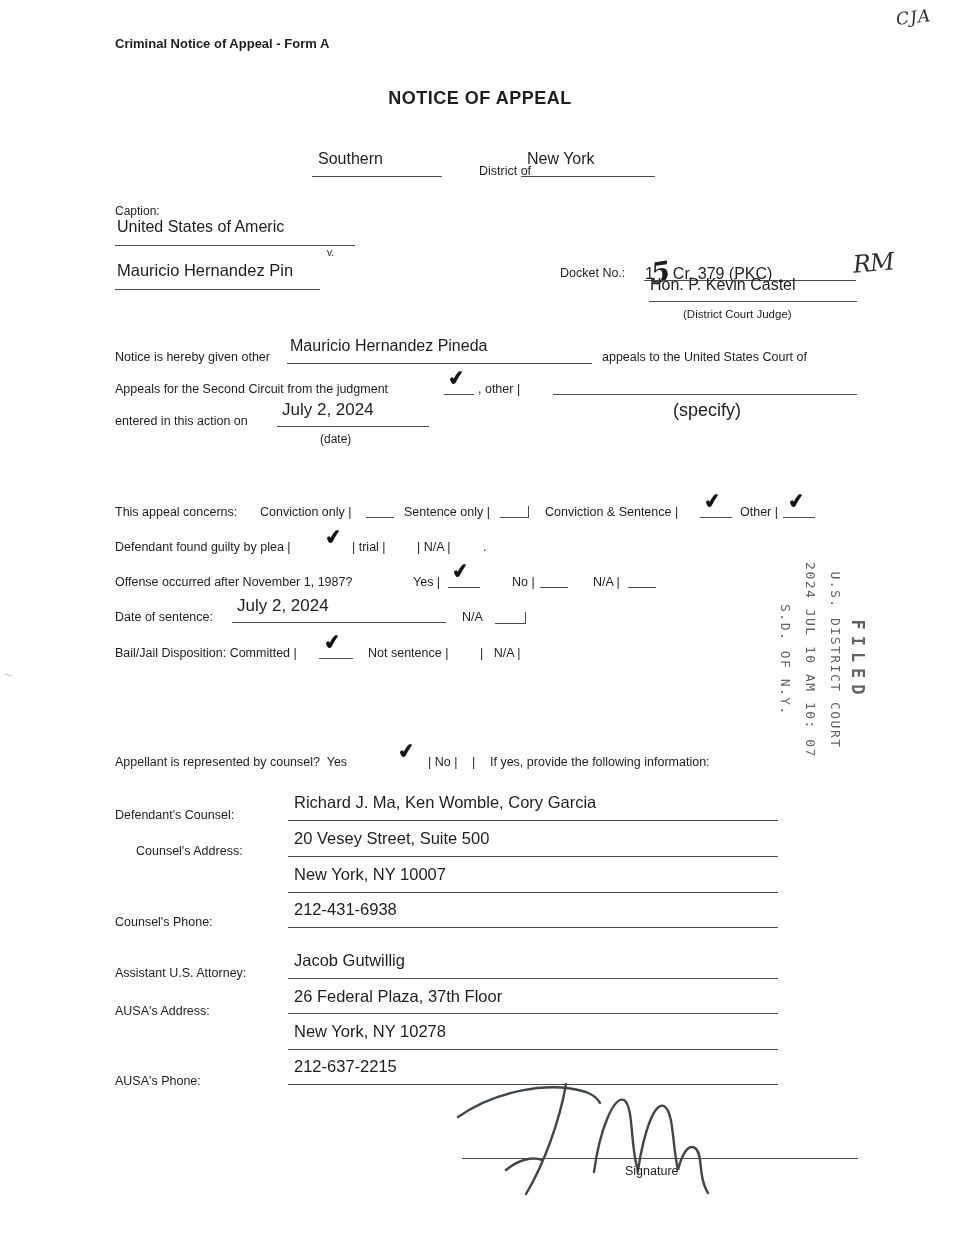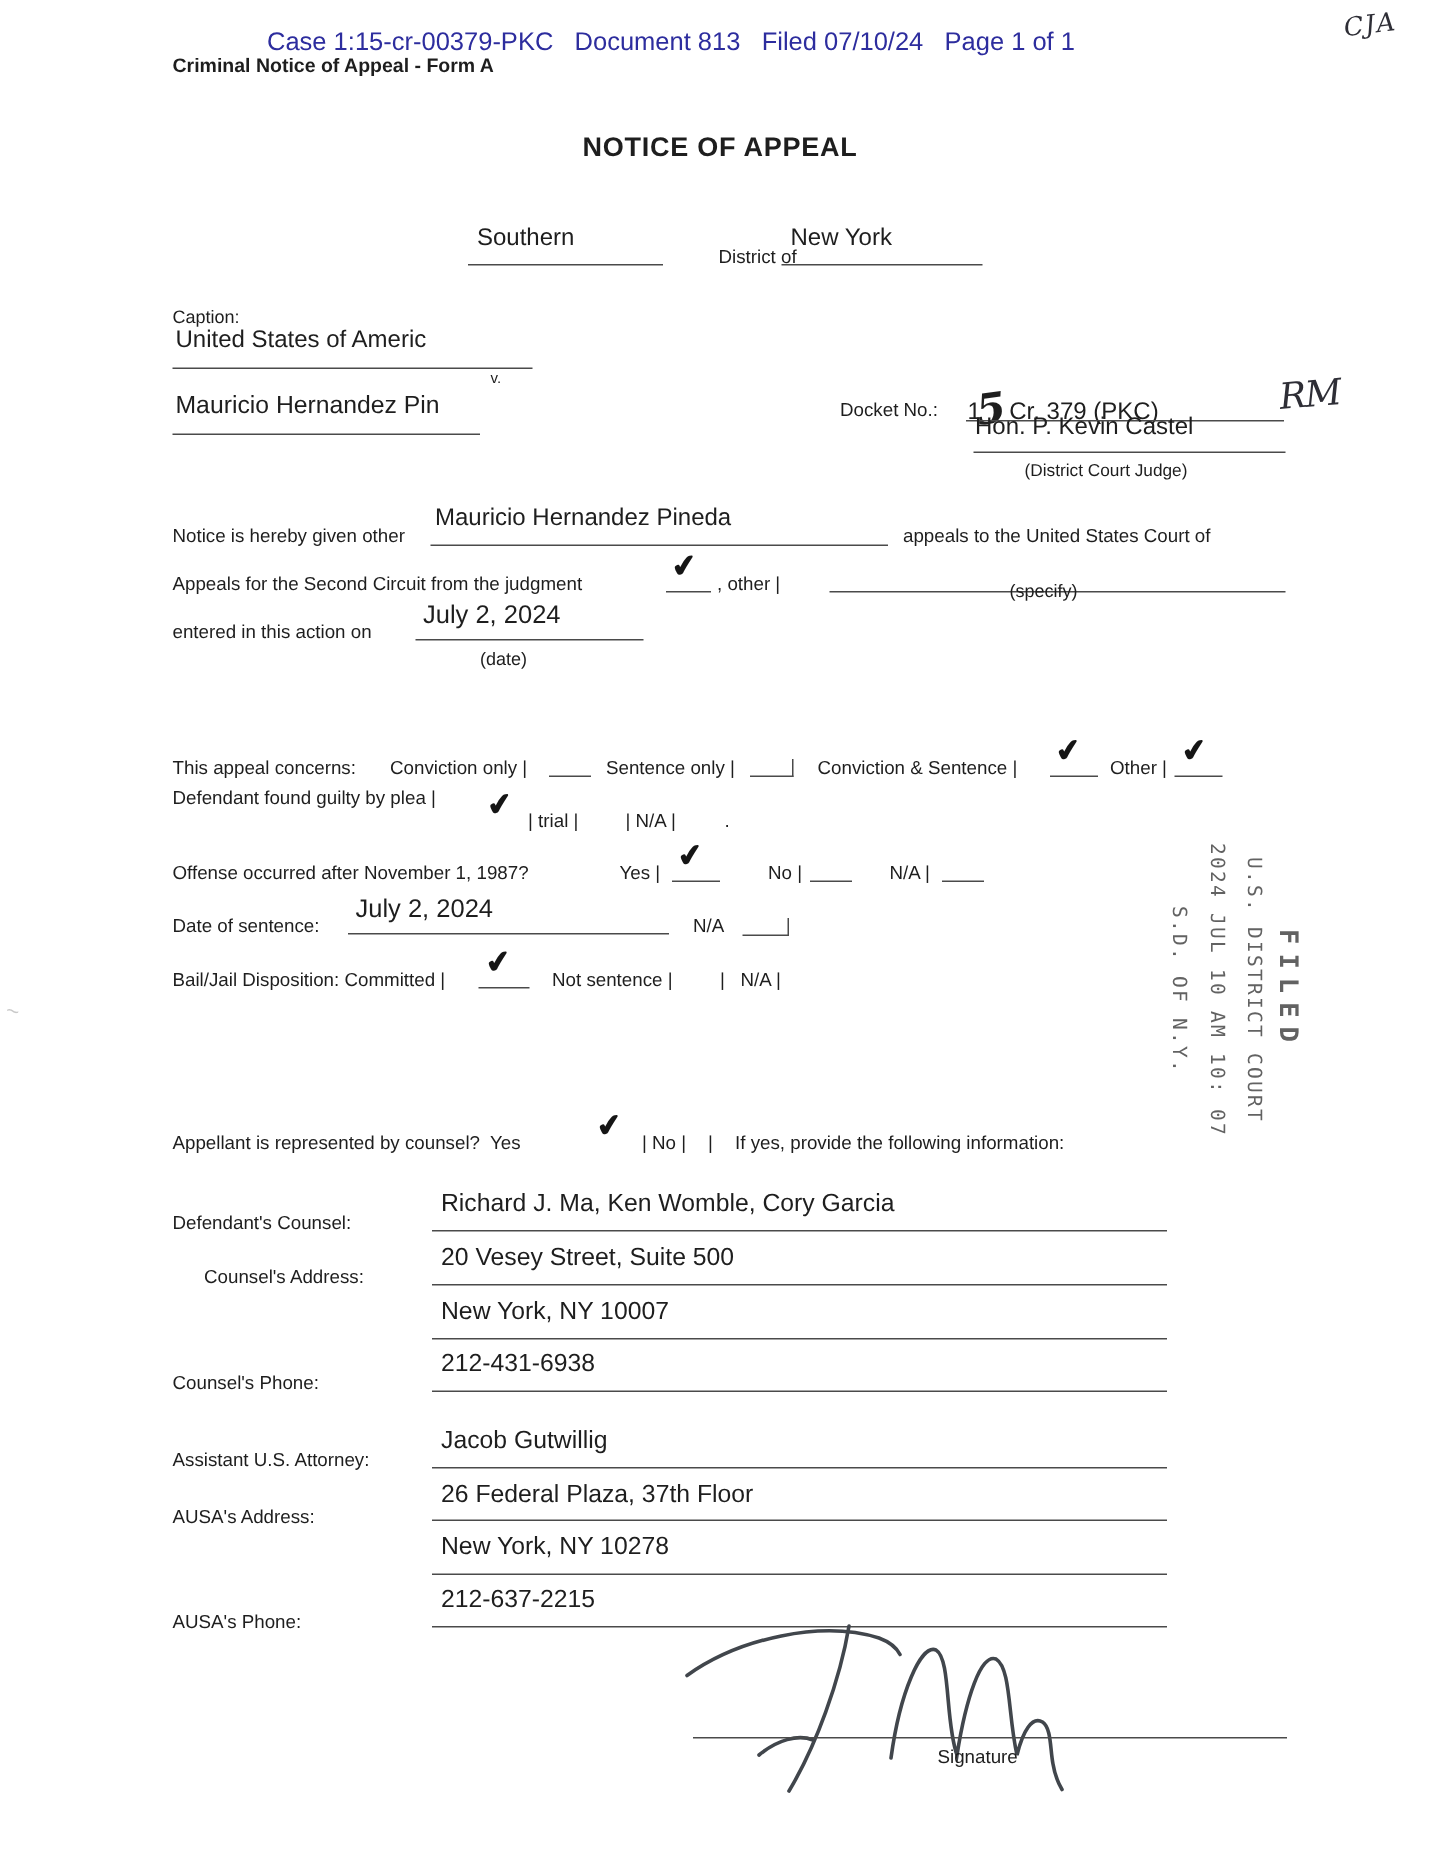--- a/index.html
+++ b/index.html
@@ -28,21 +28,20 @@
   .gap{margin-top:10px;}
   .sig{position:absolute;}
   .sig path{fill:none;stroke:#41464c;stroke-width:2.4;stroke-linecap:round;}
   .faint{color:#c9c9c9;}
 </style>
 </head>
 <body>
 
 <div class="page">
 
-  <div class="t ecf" style="left:178px;top:18px;">Case 1:15-cr-00379-PKC   Document 813   Filed 07/10/24   Page 1 of 1</div>
   <div class="t hand cja" style="left:896px;top:8px;">CJA</div>
   <div class="t b" style="left:115px;top:37px;font-size:13px;">Criminal Notice of Appeal - Form A</div>
 
   <div class="t b" style="left:0;top:88px;width:960px;text-align:center;font-size:18px;letter-spacing:.5px;">NOTICE OF APPEAL</div>
 
   <div class="t val" style="left:318px;top:150px;">Southern</div>
   <div class="ln" style="left:312px;top:176px;width:130px;"></div>
   <div class="t" style="left:455px;top:164px;margin-left:24px;">District of</div>
   <div class="t val" style="left:527px;top:150px;">New York</div>
   <div class="ln" style="left:521px;top:176px;width:134px;"></div>
@@ -65,40 +64,40 @@
   <div class="t" style="left:115px;top:350px;">Notice is hereby given other</div>
   <div class="t val" style="left:290px;top:337px;">Mauricio Hernandez Pineda</div>
   <div class="ln" style="left:287px;top:363px;width:305px;"></div>
   <div class="t" style="left:602px;top:350px;">appeals to the United States Court of</div>
 
   <div class="t" style="left:115px;top:382px;">Appeals for the Second Circuit from the judgment</div>
   <div class="chk" style="left:448px;top:368px;">✔</div>
   <div class="ln" style="left:444px;top:394px;width:30px;"></div>
   <div class="t" style="left:478px;top:382px;">, other |</div>
   <div class="ln" style="left:553px;top:394px;width:304px;"></div>
-  <div class="t" style="left:673px;top:388px;font-size:12px;">(specify)</div>
+  <div class="t" style="left:673px;top:400px;font-size:18px;">(specify)</div>
 
   <div class="t" style="left:115px;top:414px;">entered in this action on</div>
   <div class="t big" style="left:282px;top:400px;">July 2, 2024</div>
   <div class="ln" style="left:277px;top:426px;width:152px;"></div>
   <div class="t" style="left:320px;top:433px;font-size:12px;">(date)</div>
 
   <div class="t" style="left:115px;top:505px;">This appeal concerns:</div>
   <div class="t" style="left:260px;top:505px;">Conviction only |</div>
   <div class="ln tall" style="left:366px;top:506px;width:28px;"></div>
   <div class="t" style="left:404px;top:505px;">Sentence only |</div>
   <div class="ln br" style="left:500px;top:506px;width:28px;"></div>
   <div class="t" style="left:545px;top:505px;">Conviction &amp; Sentence |</div>
   <div class="chk" style="left:704px;top:491px;">✔</div>
   <div class="ln" style="left:700px;top:517px;width:32px;"></div>
   <div class="t" style="left:740px;top:505px;">Other |</div>
   <div class="chk" style="left:788px;top:491px;">✔</div>
   <div class="ln" style="left:783px;top:517px;width:32px;"></div>
 
-  <div class="t" style="left:115px;top:525px;">Defendant found guilty by plea |</div>
+  <div class="t" style="left:115px;top:540px;">Defendant found guilty by plea |</div>
   <div class="chk" style="left:325px;top:527px;">✔</div>
   <div class="t" style="left:352px;top:540px;">| trial |</div>
   <div class="t" style="left:417px;top:540px;">| N/A |</div>
   <div class="t" style="left:483px;top:540px;">.</div>
 
   <div class="t" style="left:115px;top:575px;">Offense occurred after November 1, 1987?</div>
   <div class="t" style="left:413px;top:575px;">Yes |</div>
   <div class="chk" style="left:452px;top:561px;">✔</div>
   <div class="ln" style="left:448px;top:587px;width:32px;"></div>
   <div class="t" style="left:512px;top:575px;">No |</div>

